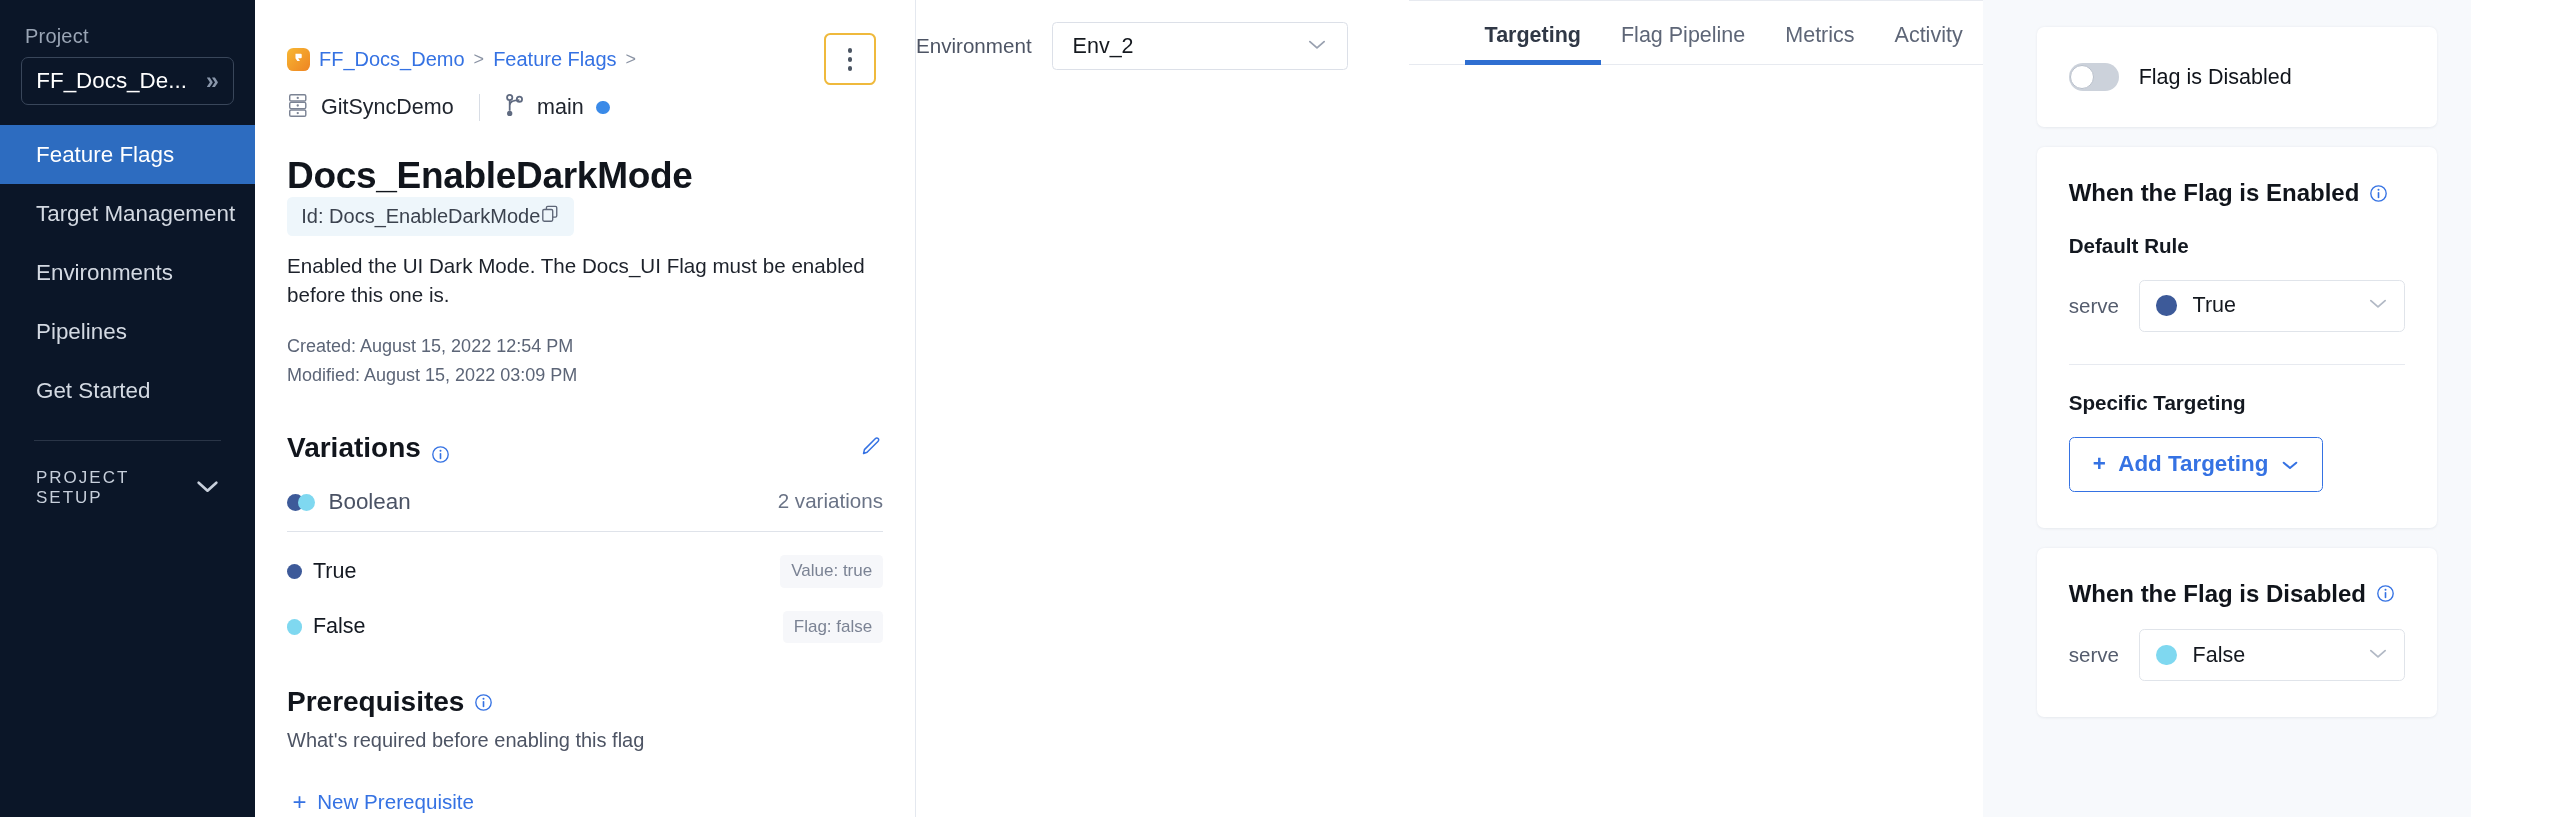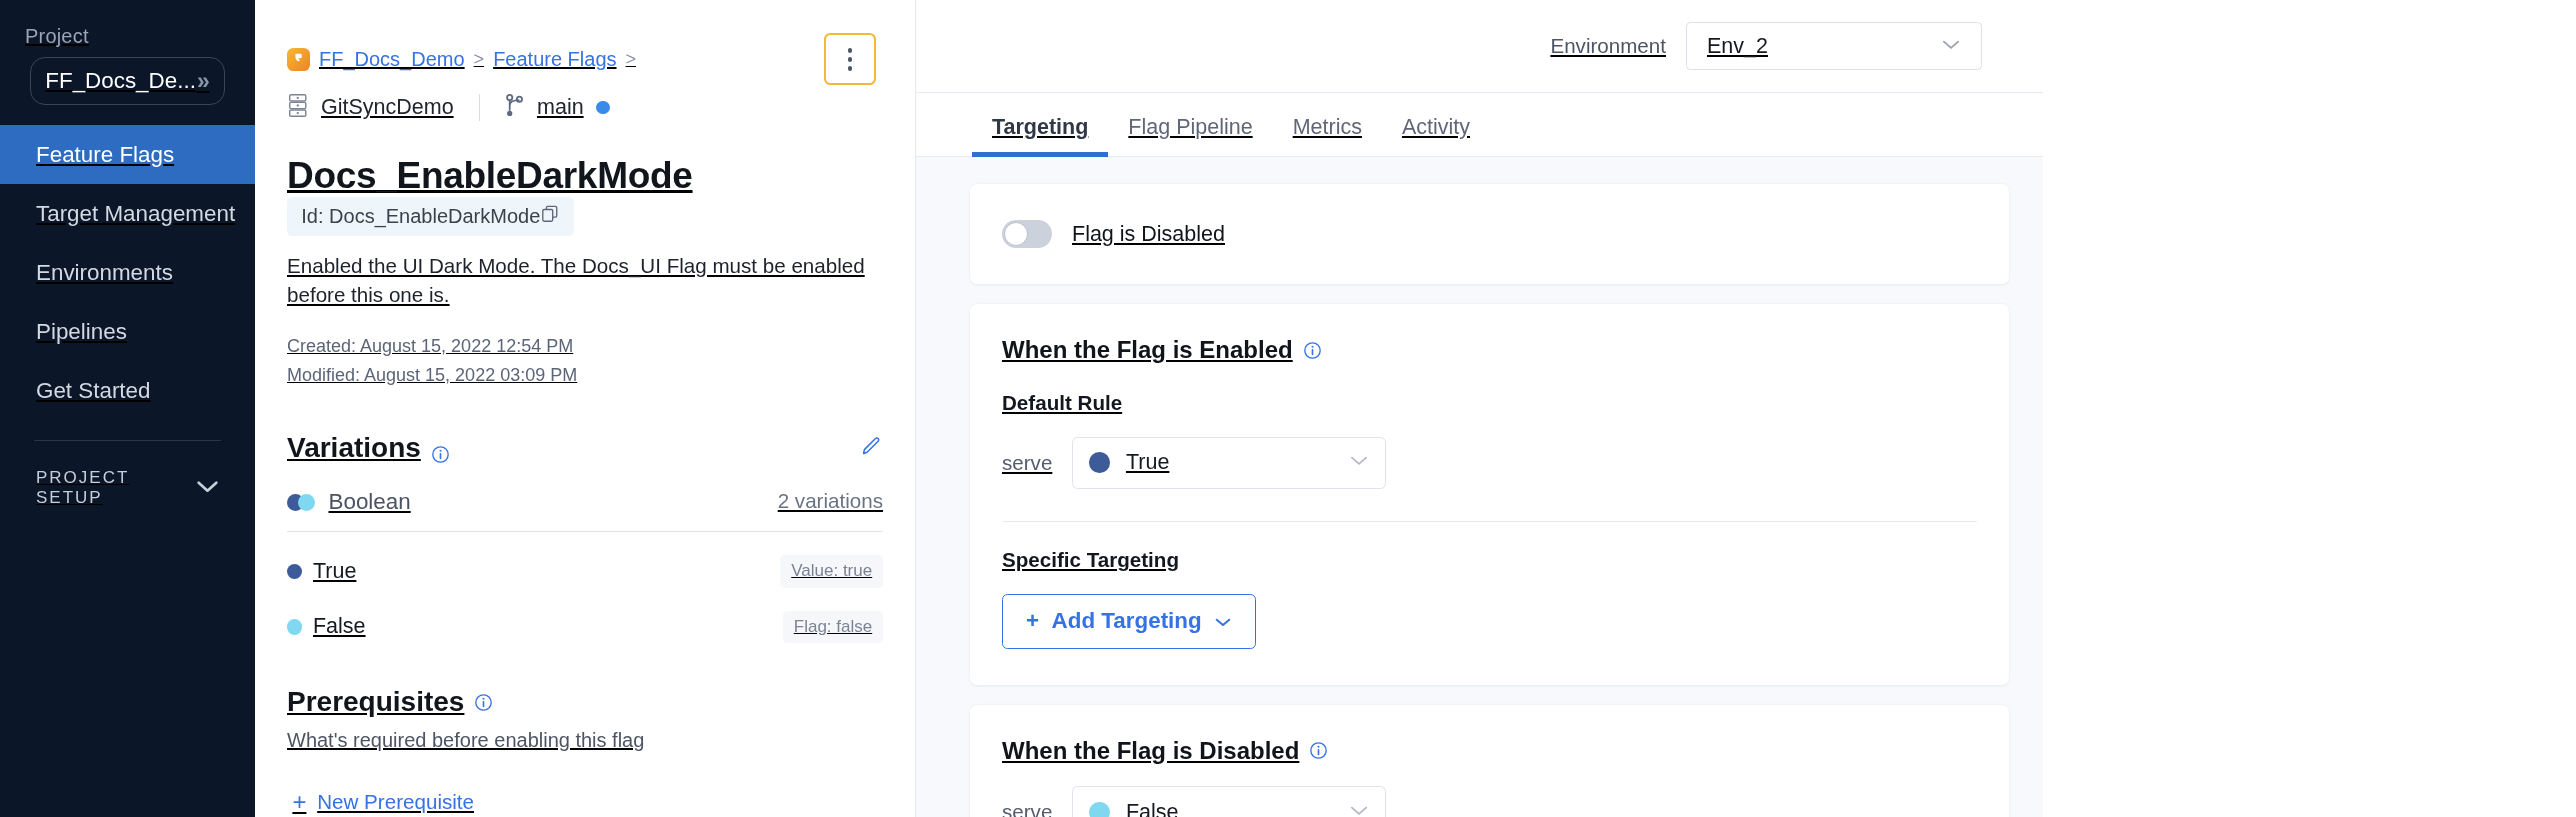--- a/index.html
+++ b/index.html
@@ -2,35 +2,35 @@
 <html style="font-size:14.3px"><head>
 <meta charset="utf-8">
 <style>
   * { box-sizing: border-box; margin: 0; padding: 0; }
   html, body {
     width: 2576px; height: 817px;
     font-family: "Liberation Sans", sans-serif;
     background: #ffffff;
     overflow: hidden;
   }
-  .app { display: flex; width: 2043px; height: 817px; text-decoration: underline; }
+  .app { display: flex; width: 2043px; height: 817px; }
 
   
   .sidebar {
     width: 255px; min-width: 255px; height: 817px;
     background: #0b1628;
     padding-top: 25px;
     position: relative;
   }
   .sb-project-label {
     color: #9aa5b5; font-size: 20px; padding: 0 25px 9px 25px; letter-spacing: 0.2px;
   }
   .sb-project-select {
-    margin: 0 30px; height: 48px;
-    border: 0.9px solid #39465a; border-radius: 15px;
+    margin: 0 21px; height: 48px;
+    border: 0.9px solid #39465a; border-radius: 7px;
     display: flex; align-items: center; justify-content: space-between;
     padding: 0 14.3px; cursor: pointer;
   }
   .sb-project-select .name {
     color: #ffffff; font-size: 22.4px; white-space: nowrap; overflow: hidden;
   }
   .sb-project-select .chev { color: #8996aa; font-size: 23px; line-height: 1; font-weight: bold; }
 
   .sb-nav { margin-top: 20px; }
   .sb-item {
@@ -111,21 +111,21 @@
   .var-dot { width: 15.2px; height: 15.2px; border-radius: 50%; }
   .var-name { font-size: 21.5px; color: #141922; }
   .var-value { font-size: 17px; color: #7b8394; background:#f6f7fa; border-radius:4.5px; padding: 6.3px 10.8px; }
 
   .prereq-title { font-size: 28px; font-weight: bold; color: #11151c; display:flex; align-items:center; gap: 10px; margin-top: 43px; }
   .prereq-sub { font-size: 20px; color: #4d5464; margin-top: 10.8px; }
   .new-prereq { display:flex; align-items:center; gap: 10.8px; color:#3572e3; font-size:20.6px; margin-top: 38px; cursor:pointer; padding-left:5.4px;}
   .new-prereq .plus { font-size: 24px; line-height: 1; }
 
   
-  .right { flex: 1; height: 817px; background: #ffffff; display: flex; flex-direction: column; }
+  .right { flex: 1; height: 817px; background: #ffffff; display: flex; flex-direction: row; }
   .env-bar {
     height: 92px; display: flex; align-items: center; justify-content: flex-end;
     padding-right: 61px; background: #fff; flex: none;
   }
   .env-label { font-size: 20.6px; color: #4d5464; margin-right: 20px; }
   .env-select {
     width: 296px; height: 48px; border: 0.9px solid #dce0e8; border-radius: 4.5px;
     display: flex; align-items: center; justify-content: space-between;
     padding: 0 20px; cursor: pointer; background: #fff;
   }

